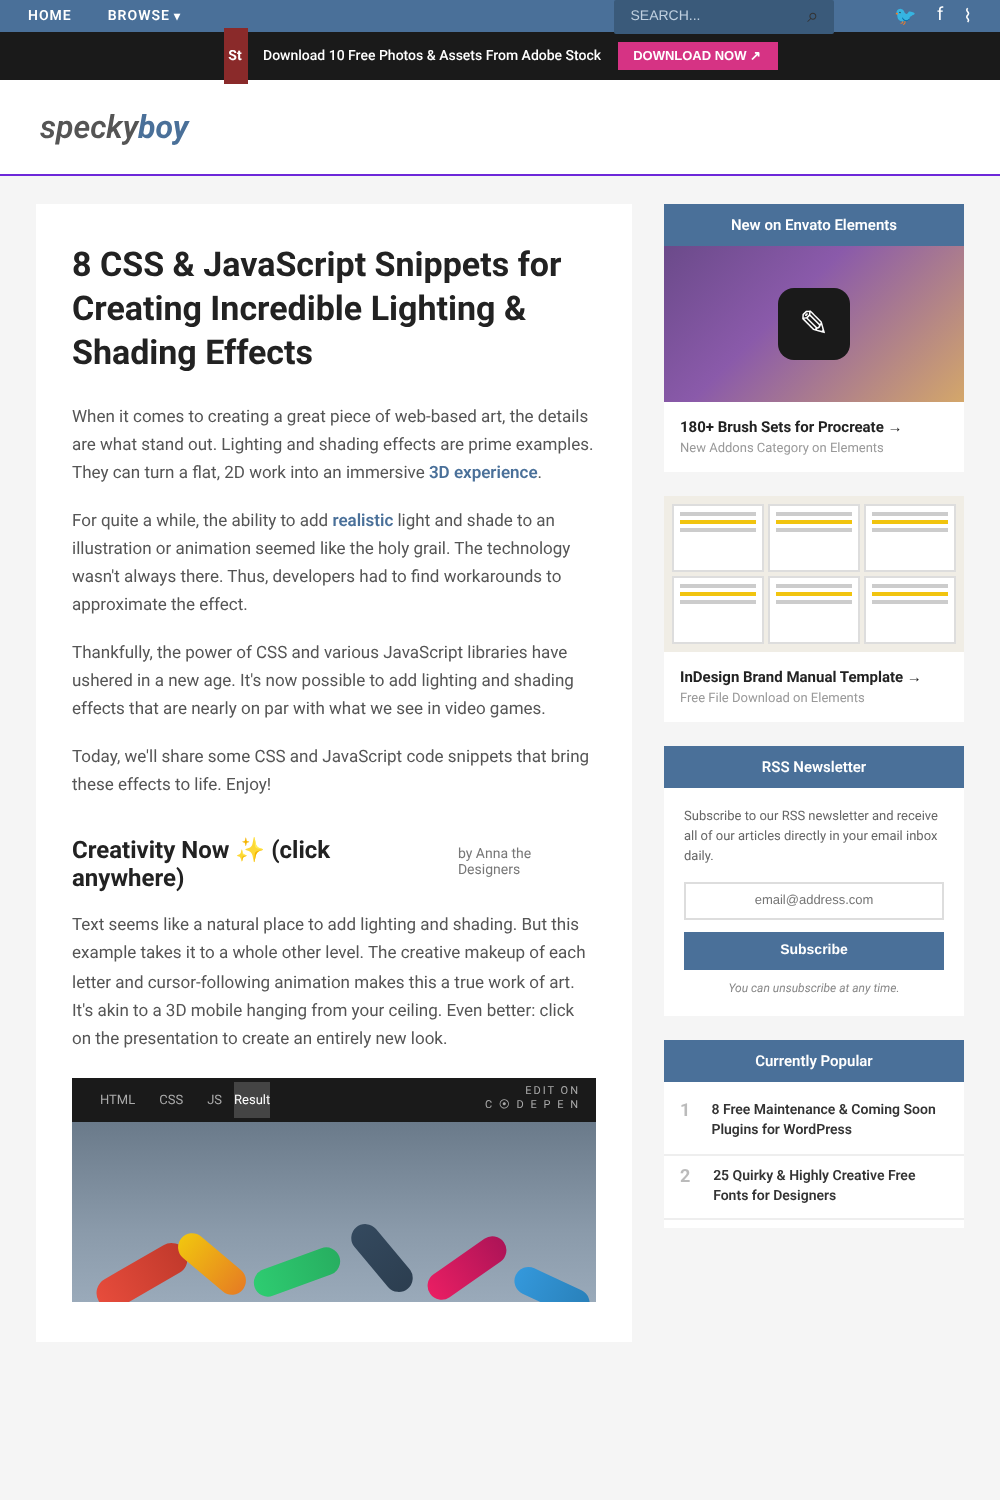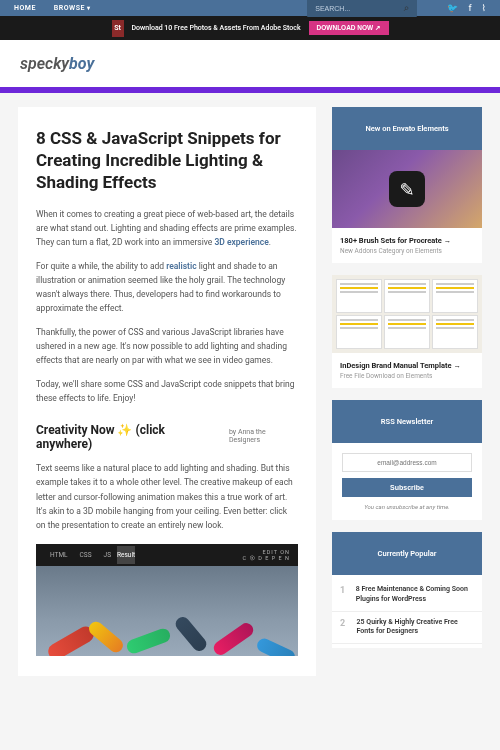--- a/index.html
+++ b/index.html
@@ -7,24 +7,24 @@
 .topbar{background:#4a7099;height:16px;display:flex;align-items:center;padding:0 14px;gap:18px}
 .topbar a{color:#fff;font-size:7px;font-weight:600;letter-spacing:0.5px;text-decoration:none}
 .chev{font-size:6px;margin-left:2px}
 .spacer{flex:1}
 .search-box{background:#3a5a7a;display:flex;align-items:center;padding:3px 8px;width:110px;border-radius:1px}
 .search-box input{background:transparent;border:none;color:#fff;font-size:7px;outline:none;width:100%}
 .search-box input::placeholder{color:#c0d0e0}
 .social{display:flex;gap:10px;margin-left:12px}
 .social span{color:#fff;font-size:9px}
 .promo{background:#1a1a1a;height:24px;display:flex;align-items:center;justify-content:center;gap:8px}
-.promo-icon{width:12px;height:17px;background:#8a2a2a;color:#fff;display:flex;align-items:center;justify-content:center;font-size:7px;font-weight:bold}
+.promo-icon{width:12px;height:28px;background:#8a2a2a;color:#fff;display:flex;align-items:center;justify-content:center;font-size:7px;font-weight:bold}
 .promo-text{color:#fff;font-size:7px;font-weight:500}
 .promo-btn{background:#d63384;color:#fff;font-size:6.5px;font-weight:600;padding:3px 8px;border:none;cursor:pointer}
-.logo-bar{background:#fff;padding:14px 20px;border-bottom:6px solid #6d28d9}
+.logo-bar{background:#fff;padding:14px 20px;border-bottom:1px solid #6d28d9}
 .logo{font-size:16px;font-weight:600}
 .logo .sp{color:#555;font-style:italic}
 .logo .blue{color:#4a7099;font-style:italic;font-weight:700}
 .container{display:flex;padding:14px 18px;gap:16px}
 .main{flex:1}
 .article{background:#fff;padding:20px 18px}
 h1{font-size:17px;font-weight:700;line-height:1.3;color:#222;margin-bottom:14px}
 .byline{display:flex;justify-content:space-between;font-size:6.5px;color:#666;margin-bottom:14px;border-bottom:1px solid #eee;padding-bottom:10px}
 .byline a{color:#4a7099;text-decoration:none;font-weight:600}
 .body p{font-size:8.5px;line-height:1.65;color:#555;margin-bottom:10px}
@@ -40,21 +40,21 @@
 .embed-canvas{height:90px;background:linear-gradient(180deg,#6a7a8a 0%,#8a9aaa 60%,#9aaaba 100%);position:relative;overflow:hidden}
 .stroke{position:absolute;border-radius:20px}
 .s1{width:50px;height:16px;background:linear-gradient(90deg,#e74c3c,#c0392b);bottom:5px;left:10px;transform:rotate(-30deg)}
 .s2{width:40px;height:14px;background:linear-gradient(90deg,#f1c40f,#e67e22);bottom:12px;left:50px;transform:rotate(40deg)}
 .s3{width:45px;height:14px;background:linear-gradient(90deg,#2ecc71,#27ae60);bottom:8px;left:90px;transform:rotate(-20deg)}
 .s4{width:40px;height:14px;background:linear-gradient(90deg,#34495e,#2c3e50);bottom:15px;left:135px;transform:rotate(50deg)}
 .s5{width:45px;height:14px;background:linear-gradient(90deg,#e91e63,#ad1457);bottom:10px;left:175px;transform:rotate(-35deg)}
 .s6{width:40px;height:14px;background:linear-gradient(90deg,#3498db,#2980b9);bottom:-2px;left:220px;transform:rotate(25deg)}
 .sidebar{width:150px;display:flex;flex-direction:column;gap:12px}
 .widget{background:#fff}
-.widget-header{background:#4a7099;color:#fff;text-align:center;font-size:7.5px;font-weight:600;padding:17px}
+.widget-header{background:#4a7099;color:#fff;text-align:center;font-size:7.5px;font-weight:600;padding:6px}
 .widget-img{height:78px;background:linear-gradient(135deg,#6b4a8a 0%,#8a5aaa 40%,#d4a76a 100%);display:flex;align-items:center;justify-content:center}
 .app-icon{width:36px;height:36px;background:#1a1a1a;border-radius:8px;display:flex;align-items:center;justify-content:center;color:#fff;font-size:18px}
 .widget-img2{height:78px;background:#f0ede5;display:flex;flex-wrap:wrap;gap:2px;padding:4px}
 .doc{flex:1 1 30%;background:#fff;border:1px solid #ddd;min-height:32px;position:relative}
 .doc::after{content:"";position:absolute;left:3px;top:3px;right:3px;height:2px;background:#ccc;box-shadow:0 4px 0 #f1c40f,0 8px 0 #ccc}
 .widget-body{padding:8px;font-size:7.5px}
 .widget-title{font-weight:700;color:#222;margin-bottom:2px}
 .widget-sub{color:#999;font-size:6.5px}
 .rss{padding:10px}
 .rss-text{font-size:6.5px;color:#666;line-height:1.5;margin-bottom:8px}
@@ -156,20 +156,21 @@
       </div>
       <div class="widget-body">
         <div class="widget-title">InDesign Brand Manual Template →</div>
         <div class="widget-sub">Free File Download on Elements</div>
       </div>
     </div>
 
     <div class="widget">
       <div class="widget-header">RSS Newsletter</div>
       <div class="rss">
+        <div class="rss-text">Subscribe to our RSS newsletter and receive all of our articles directly in your email inbox daily.</div>
         <input placeholder="email@address.com" style="">
         <button class="rss-btn">Subscribe</button>
         <div class="rss-note">You can unsubscribe at any time.</div>
       </div>
     </div>
 
     <div class="widget">
       <div class="widget-header">Currently Popular</div>
       <div class="pop-list">
         <div class="pop-item">

